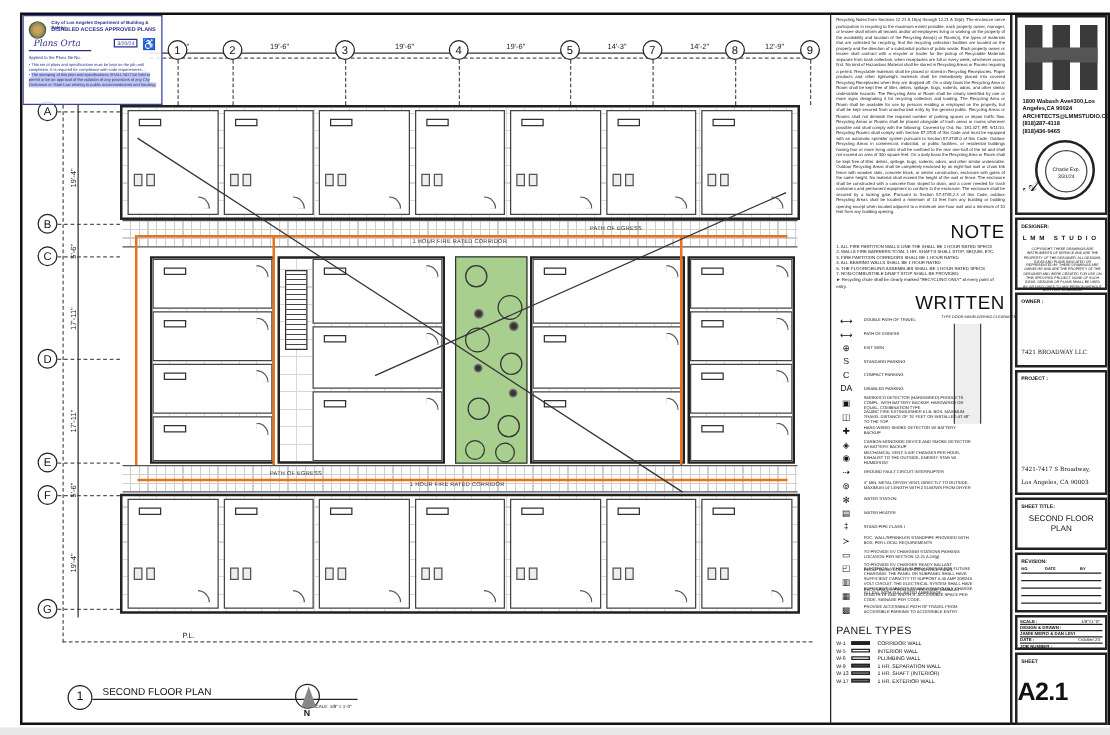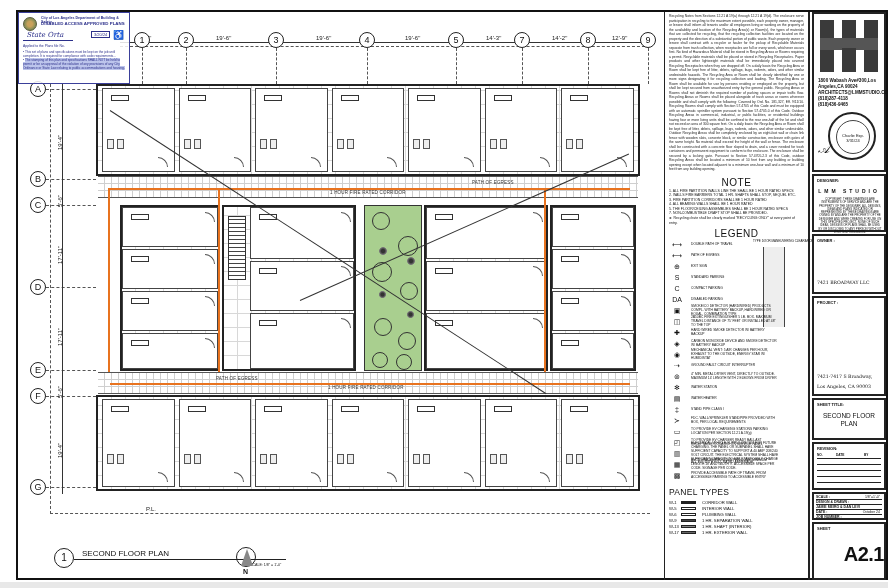--- a/index.html
+++ b/index.html
@@ -56,21 +56,21 @@
   .view-title .name { position: absolute; left: 28px; top: 1px; font-size: 8px; white-space: nowrap; }
   .view-title .uline { position: absolute; left: 20px; top: 11px; width: 212px; border-top: 1px solid #222; }
   .view-title .scale { position: absolute; left: 196px; top: 15px; font-size: 3.6px; white-space: nowrap; }
   .north { position: absolute; left: 236px; top: 547px; width: 20px; height: 20px; border: 1px solid #222; border-radius: 50%; }
   .north .arrow { position: absolute; left: 4px; top: 1px; width: 0; height: 0; border-left: 6px solid transparent; border-right: 6px solid transparent; border-bottom: 17px solid #888; }
   .north .n { position: absolute; left: 6px; top: 20px; font-size: 7px; font-weight: bold; }
 
   
   .notes-panel { position: absolute; left: 664px; top: 12px; width: 146px; height: 568px; border-left: 1.5px solid #222; border-right: 2px solid #222; padding: 2px 4px; }
   .notes-text { font-size: 3.4px; line-height: 4.5px; color: #222; text-align: justify; }
-  .panel-h { font-size: 10px; text-align: center; margin-top: 5px; letter-spacing: 0.5px; }
+  .panel-h { font-size: 15px; text-align: right; margin-top: 5px; letter-spacing: 0.5px; }
   .note-list { font-size: 3.5px; line-height: 4.6px; margin-top: 1px; }
   .legend-row { position: relative; height: 11px; display: flex; align-items: center; }
   .legend-sym { width: 16px; font-size: 7px; text-align: center; flex: none; }
   .legend-txt { font-size: 3.3px; line-height: 3.8px; margin-left: 6px; }
   .door-diag { position: absolute; left: 94px; top: 8px; width: 22px; height: 80px; border-left: 1px solid #444; border-right: 1px solid #444; background: #eee; }
   .wall-types { margin-top: 6px; }
   .wall-types .wt-h { font-size: 8.5px; letter-spacing: 0.3px; margin-bottom: 2px; }
   .wt-row { display: flex; align-items: center; height: 6px; font-size: 4.2px; }
   .wt-code { width: 12px; }
   .wt-swatch { width: 15px; height: 3.5px; border: 0.8px solid #222; margin-right: 6px; }
@@ -86,34 +86,34 @@
   .seal-sig { position: absolute; left: 4px; top: 140px; font-family: "DejaVu Serif", serif; font-style: italic; font-size: 12px; }
   .tb-label { position: absolute; left: 3px; top: 2px; font-size: 4px; font-weight: bold; white-space: nowrap; }
   .tb-studio { position: absolute; left: 0; width: 100%; top: 12px; text-align: center; font-size: 5px; letter-spacing: 3px; font-weight: bold; }
   .tb-fine { position: absolute; left: 4px; top: 22px; width: 64px; font-size: 2.8px; line-height: 3.3px; text-align: center; }
   .tb-hand { position: absolute; left: 3px; font-family: "DejaVu Serif", serif; font-size: 4.6px; white-space: nowrap; }
   .tb-sheet-title { position: absolute; left: 0; width: 100%; top: 12px; text-align: center; font-size: 6.5px; line-height: 8px; }
   .rev-row { position: absolute; left: 3px; right: 3px; border-top: 0.8px solid #222; height: 0; }
   .rev-h { position: absolute; top: 9px; font-size: 3.2px; font-weight: bold; }
   .info-line { position: absolute; left: 2px; right: 2px; font-size: 3.5px; font-weight: bold; white-space: nowrap; border-bottom: 0.8px solid #222; height: 5px; }
   .info-line .v { position: absolute; right: 2px; font-weight: normal; }
-  .sheet-num { position: absolute; left: 0; width: 100%; bottom: 12px; text-align: right; font-size: 20px; font-weight: bold; font-family: "Liberation Sans", sans-serif; letter-spacing: -0.5px; }
+  .sheet-num { position: absolute; left: 0; width: 100%; bottom: 12px; text-align: left; font-size: 20px; font-weight: bold; font-family: "Liberation Sans", sans-serif; letter-spacing: -0.5px; }
 </style>
 </head>
 <body>
 
 <div id="sheet">
   <div class="outer-border"></div>
   <div class="bottom-strip"></div>
 
   <div class="stamp">
     <div class="seal"></div>
     <div class="hdr1">City of Los Angeles Department of Building &amp; Safety</div>
     <div class="hdr2">DISABLED ACCESS APPROVED PLANS</div>
-    <div class="sig">State Orta</div>
+    <div class="sig">Plans Orta</div>
     <div class="sigline"></div>
     <div class="datebox">3/20/24</div>
     <div class="hc">♿</div>
     <div class="lbl">Applied to the Plans file No.</div>
     <div class="bullets">
       <div>• <span>This set of plans and specifications must be kept on the job until completion. It is required for compliance with code requirements...</span></div>
       <div>• <span class="hl">The stamping of this plan and specifications SHALL NOT be held to permit or be an approval of the violation of any provisions of any City Ordinance or State Law relating to public accommodations and housing.</span></div>
     </div>
   </div>
 
@@ -378,21 +378,21 @@
     <div class="panel-h">NOTE</div>
     <div class="note-list" id="note-list">
         <div>1. ALL FIRE PARTITION WALLS LINE THE SHALL BE 1 HOUR RATED   SPECS</div>
         <div>2. WALLS FIRE BARRIERS TOTAL 1 HR. SHAFTS SHALL STOP, SEQUEL ETC.</div>
         <div>3. FIRE PARTITION CORRIDORS SHALL BE 1 HOUR RATED</div>
         <div>4. ALL BEARING WALLS SHALL BE 1 HOUR RATED</div>
         <div>5. THE FLOOR/CEILING ASSEMBLIES SHALL BE 1 HOUR RATED SPECS</div>
         <div>7. NON-COMBUSTIBLE DRAFT STOP SHALL BE PROVIDED.</div>
         <div>► Recycling chute shall be clearly marked "RECYCLING ONLY" at every point of entry.</div>
       </div>
-    <div class="panel-h" style="margin-top:3px;">LEGEND</div>
+    <div class="panel-h" style="margin-top:3px;">WRITTEN</div>
     <div style="position:relative;">
       <div style="position:absolute; left:84px; top:0; font-size:3px; white-space:nowrap;">TYPE DOOR MANEUVERING CLEARANCES</div>
       <div class="door-diag"></div>
       <div id="legend-list">
           <div class="legend-row">
             <div class="legend-sym">⟷</div>
             <div class="legend-txt" style="max-width: 88px;">DOUBLE PATH OF TRAVEL</div>
           </div>
           <div class="legend-row">
             <div class="legend-sym">⟷</div>

